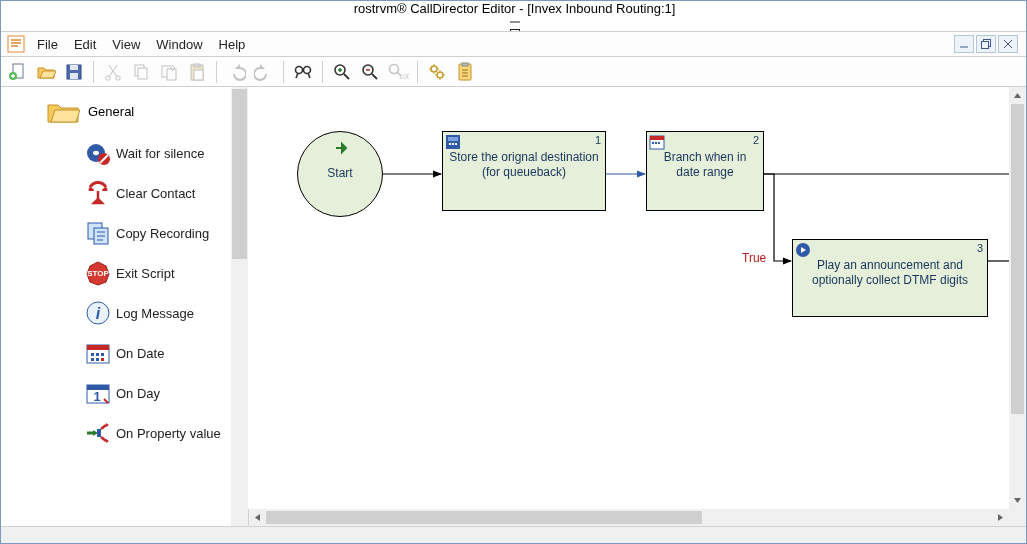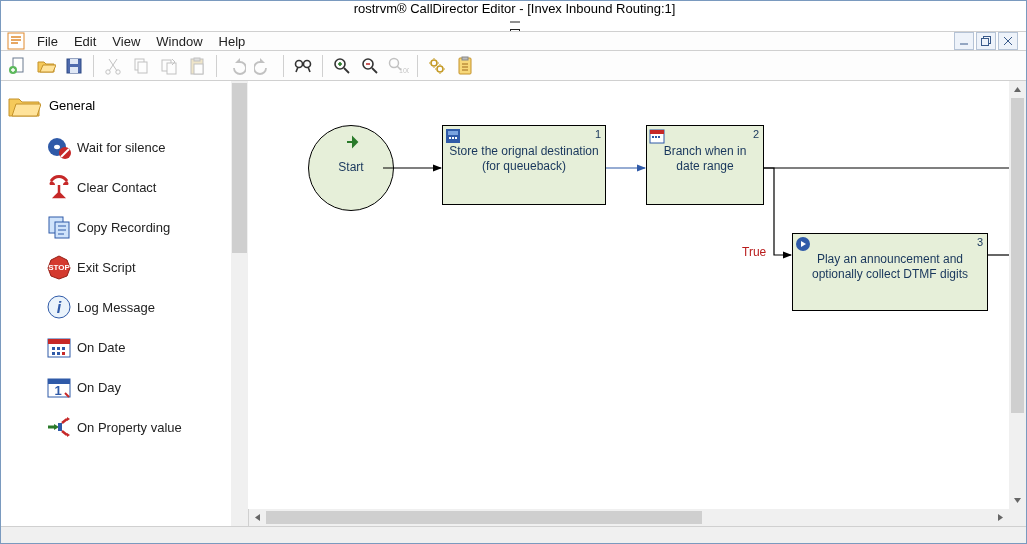--- a/index.html
+++ b/index.html
@@ -20,21 +20,21 @@
     display: flex; align-items: center;
     padding: 0 4px 0 6px;
     flex-direction: column;
   }
   .titlebar .app-icon { width: 18px; height: 18px; margin-right: 6px; }
   .titlebar .title { flex: 1; font-size: 13px; color: #000; }
   .winbtn { width: 46px; height: 30px; display:flex; align-items:center; justify-content:center;}
   .winbtn svg { width:12px; height:12px; }
   
   .menubar {
-    height: 20px;
+    height: 26px;
     display:flex; align-items:center;
     padding: 0 4px;
     border-top:1px solid #d0d0d0;
     border-bottom:1px solid #d0d0d0;
     background:#fdfdfd;
   }
   .menubar .micon { width:18px; height:18px; margin:0 4px 0 2px; }
   .menuitem { padding: 3px 8px; font-size:13px; color:#222; }
   .mdisp { flex:1; }
   .mdi-controls { display:flex; gap:2px; padding-right:4px; }
@@ -49,21 +49,21 @@
     border-bottom:1px solid #d0d0d0;
     gap:2px;
   }
   .tbtn { width:26px; height:26px; display:flex; align-items:center; justify-content:center; border:1px solid transparent; }
   .tbtn.disabled svg { opacity:.35; }
   .tsep { width:1px; height:22px; background:#d0d0d0; margin:0 4px; }
   
   .body { flex:1; display:flex; min-height:0; }
   
   .tree-wrap { width:247px; display:flex; border-right:0px; background:#fff; }
-  .tree { flex:1; overflow:hidden; padding:4px 2px; }
+  .tree { flex:1; overflow:hidden; padding:4px 2px;margin-left:39px; }
   .vscroll { width:17px; background:#f0f0f0; position:relative; }
   .vscroll .thumb { position:absolute; left:1px; right:1px; top:2px; height:170px; background:#cfcfcf; border-radius:0; }
   .folder {
     display:flex; align-items:center; gap:8px;
     padding:6px 4px 8px 4px;
   }
   .folder .ficon { width:34px; height:28px; }
   .folder .ftxt { font-size:13px; }
   .titem {
     display:flex; align-items:center; gap:4px;
@@ -377,21 +377,21 @@
     </div>
     <div class="vscroll">
         <div class="thumb"></div>
       </div>
   </div>
 
   <div class="canvas-wrap">
     <div style="flex:1; display:flex; min-height:0;">
       <div class="canvas">
 
-        <div class="node circle" style="left:60px; top:44px;">
+        <div class="node circle" style="left:49px; top:44px;">
           <span class="nicon">
             <svg width="16" height="16" viewBox="0 0 16 16">
                 <path d="M2 8h8M8 4l4 4-4 4z" stroke="#2a7a2a" stroke-width="2" fill="#2a7a2a"></path>
               </svg>
           </span>
           <div class="nlabel">Start</div>
         </div>
 
         <div class="node" style="left:194px; top:44px; width:164px; height:80px;">
           <span class="nicon">

